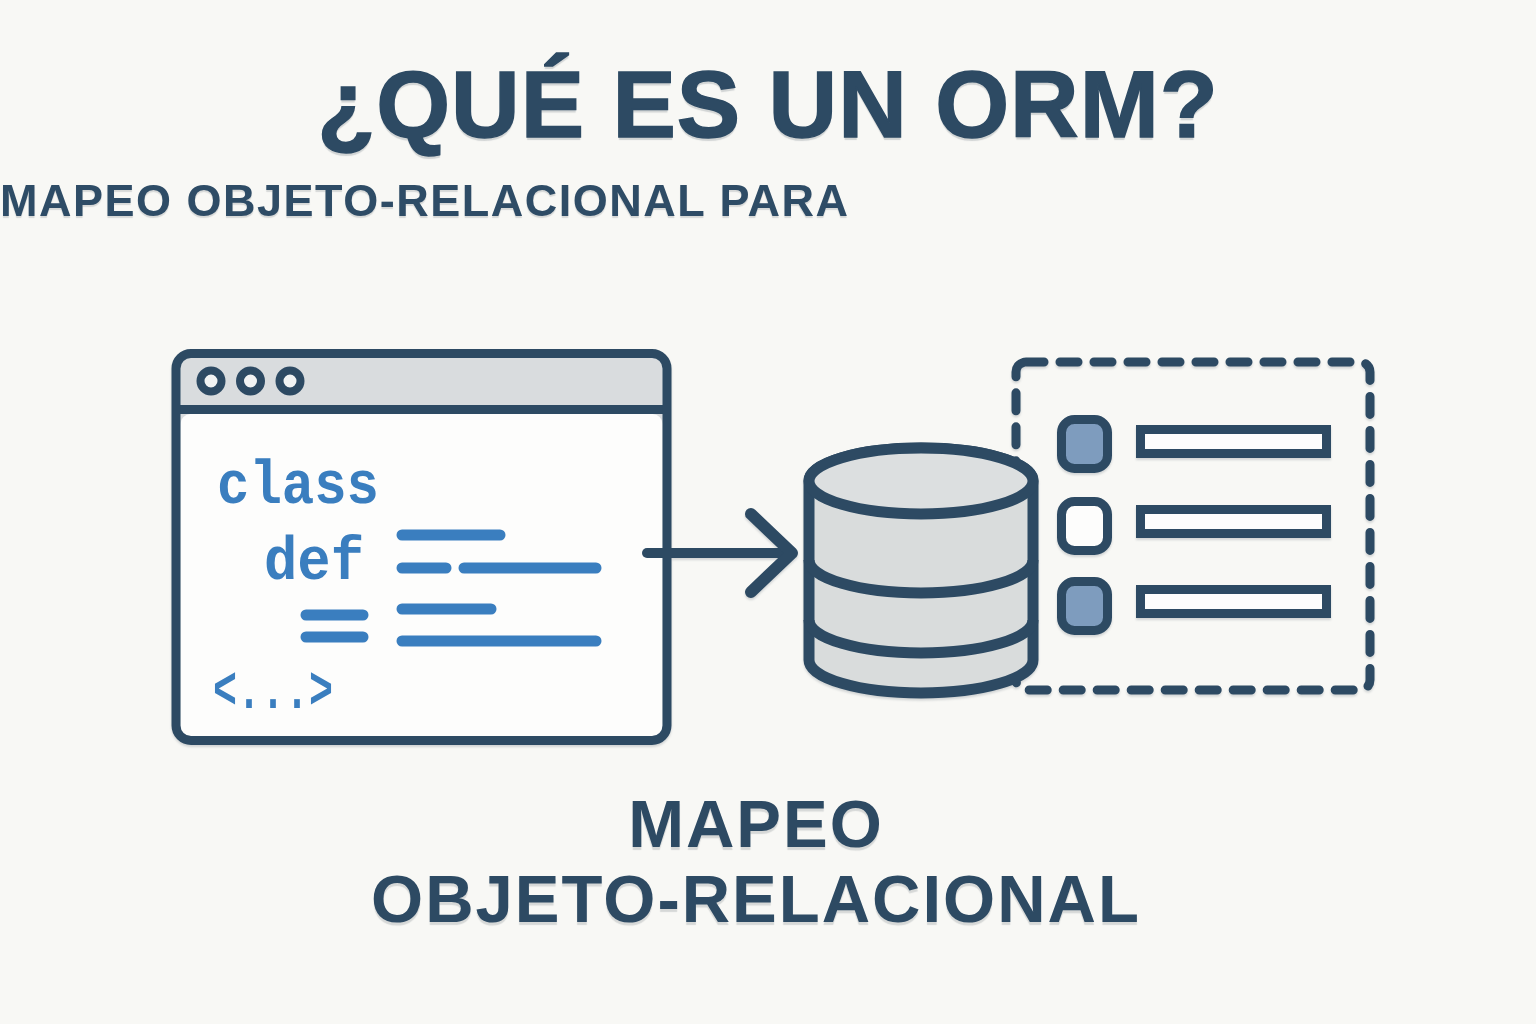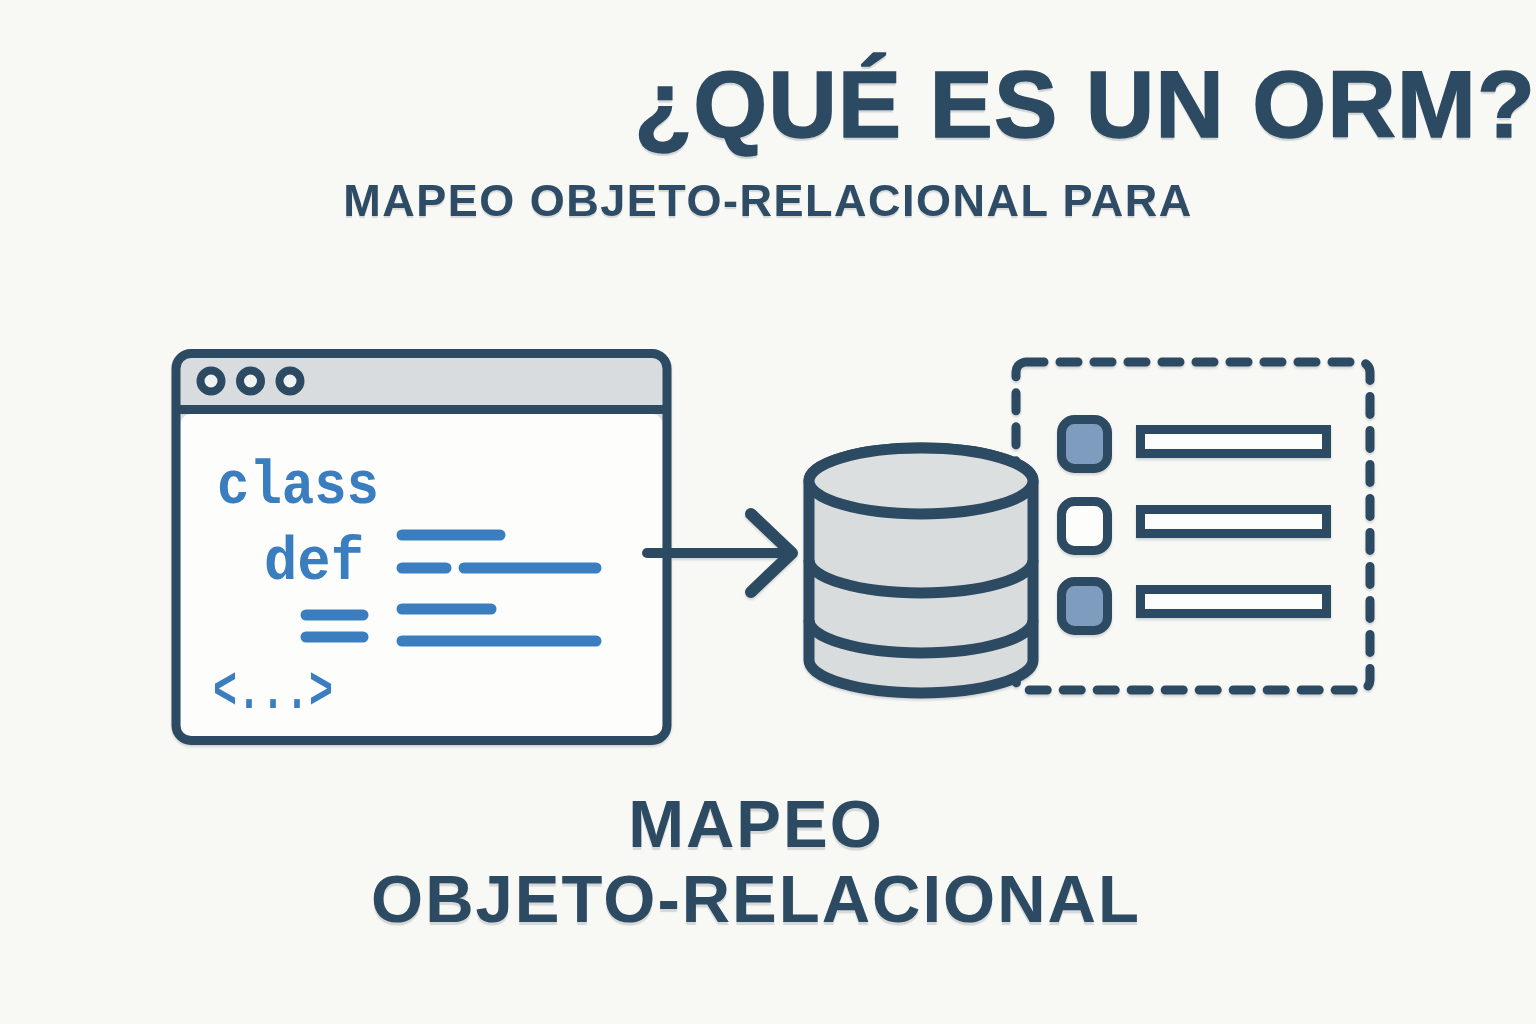--- a/index.html
+++ b/index.html
@@ -6,34 +6,33 @@
   html, body { width: 1536px; height: 1024px; overflow: hidden; }
   body {
     position: relative;
     background: #f8f8f5;
     font-family: "Liberation Sans", "DejaVu Sans", sans-serif;
     color: #2d4a63;
   }
   .title {
     position: absolute;
     top: 57px; left: 0; width: 1536px;
-    text-align: right;
+    text-align: center;
     font-size: 95px;
     line-height: 1;
     font-weight: 700;
     letter-spacing: 1px;
     color: #2d4a63;
     -webkit-text-stroke: 1.5px #2d4a63;
     text-shadow: 0 3px 1px rgba(35,50,65,0.18);
     white-space: nowrap;
   }
   .subtitle {
     position: absolute;
     top: 172px; left: 0; width: 1536px;
-    text-align: center;
     font-size: 45px;
     line-height: 57px;
     font-weight: 700;
     letter-spacing: 1.5px;
     color: #2e4c66;
     text-shadow: 0 2px 1px rgba(35,50,65,0.16);
   }
   .caption {
     position: absolute;
     top: 786px; left: -12px; width: 1536px;

